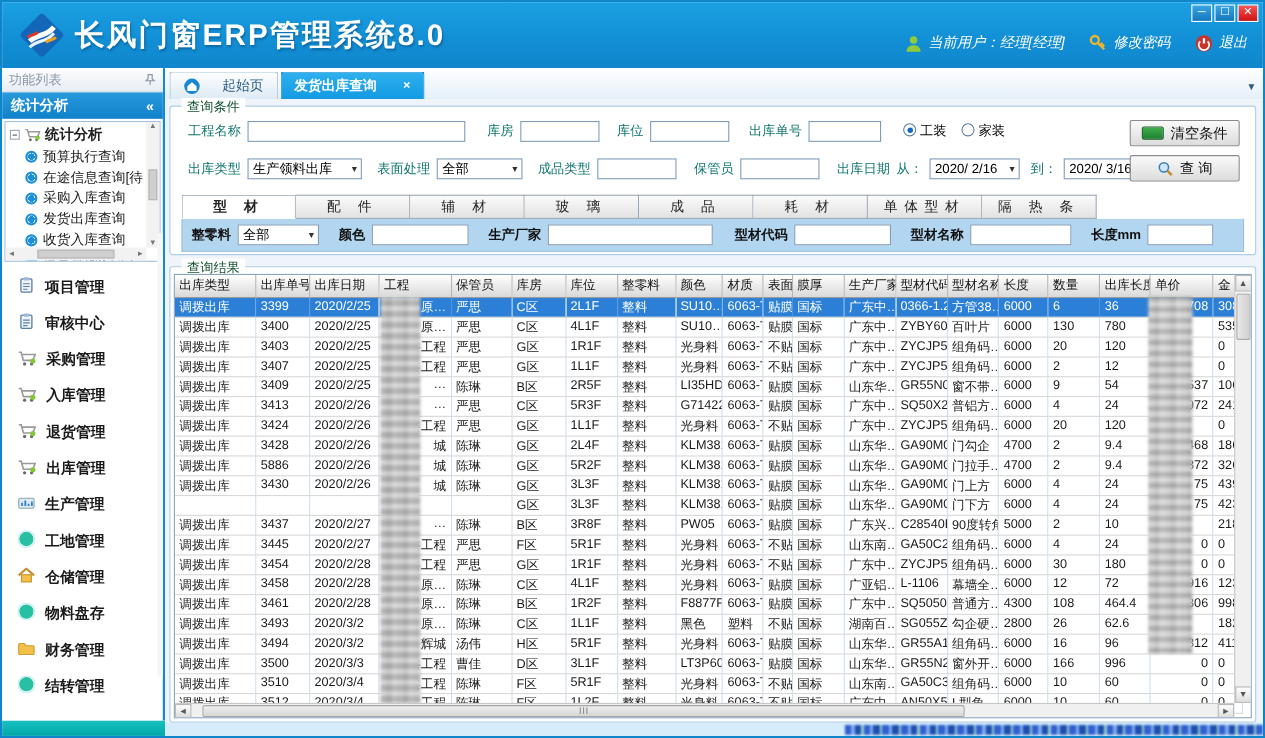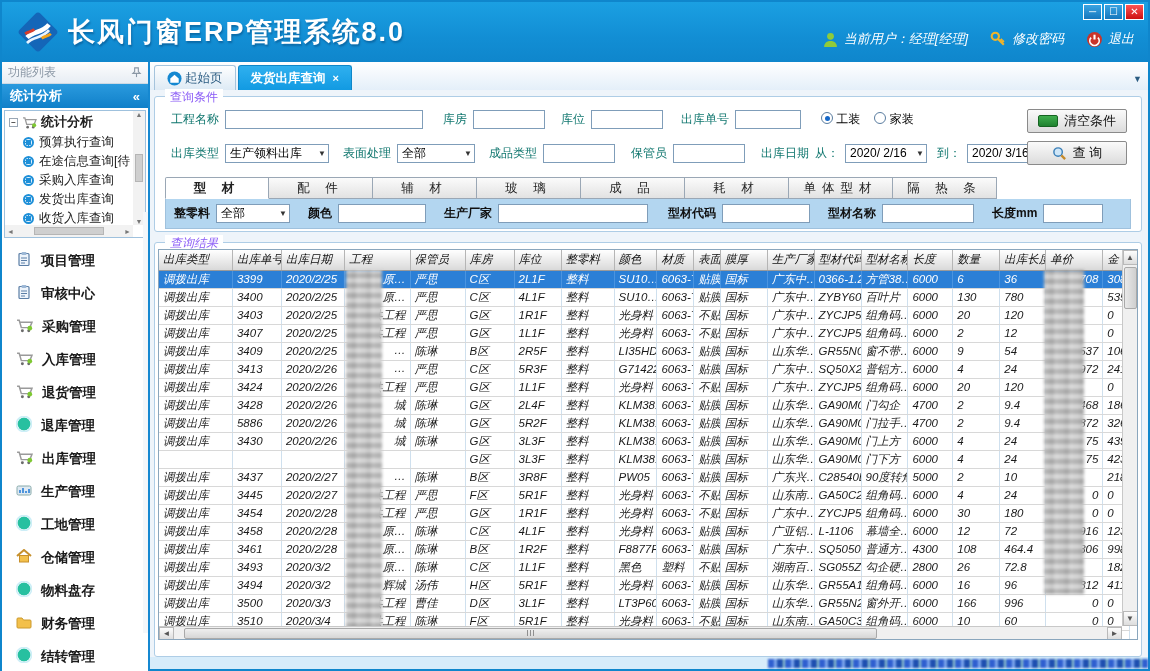--- a/index.html
+++ b/index.html
@@ -34,28 +34,28 @@
   .bluedot { width:11px; height:11px; border-radius:50%; border:2px solid #1d8fd8; background:radial-gradient(circle,#1d8fd8 0 3px,#eaf5fd 3px); flex:0 0 auto; }
   .tree-vscroll { position:absolute; right:0; top:0; bottom:12px; width:12px; background:#f2f2f2; display:flex; flex-direction:column; justify-content:space-between; align-items:center; font-size:7px; color:#777; }
   .tree-vscroll .thumb { width:8px; flex:0 0 28px; background:#cfcfcf; border:1px solid #b5b5b5; margin:1px 0; }
   .tree-hscroll { position:absolute; left:0; right:12px; bottom:0; height:12px; background:#f2f2f2; display:flex; align-items:center; justify-content:space-between; font-size:7px; color:#777; padding:0 2px; }
   .tree-hscroll .thumb { height:8px; flex:0 0 70px; background:#cfcfcf; border:1px solid #b5b5b5; }
   .groups { flex:1; overflow:hidden; padding-top:4px; }
   .group-item { display:flex; align-items:center; gap:9px; height:33px; padding-left:14px; font-size:13.5px; font-weight:bold; color:#1a1a1a; cursor:pointer; }
 
   
   .tabbar { height:28px; background:linear-gradient(#ffffff,#e4eff9); display:flex; align-items:flex-end; padding-left:4px; position:relative; flex:0 0 auto; }
-  .tab { height:25px; display:flex; align-items:center; gap:3px; padding:0 12px; border:1px solid #a5c4dd; border-bottom:none; border-radius:3px 3px 0 0; background:linear-gradient(#fefefe,#ddeaf5); color:#2b5c82; cursor:pointer; margin-right:2px; font-size:12.5px; }
+  .tab { height:25px; display:flex; align-items:center; gap:20px; padding:0 12px; border:1px solid #a5c4dd; border-bottom:none; border-radius:3px 3px 0 0; background:linear-gradient(#fefefe,#ddeaf5); color:#2b5c82; cursor:pointer; margin-right:2px; font-size:12.5px; }
   .tab.active { background:linear-gradient(#2fb0ef,#129ae2); color:#fff; font-weight:bold; border-color:#0e87c9; }
   .tab .x { font-size:11px; margin-left:4px; cursor:pointer; }
   .tab-dd { position:absolute; right:6px; bottom:6px; color:#2b5c82; font-size:9px; cursor:pointer; }
 
   
   .gbox { border:1px solid #aecde6; border-radius:3px; background:#fff; position:relative; }
-  .gbox>.gtitle { position:absolute; top:-8px; left:10px; background:#fff; padding:0 5px; color:#8b5cf6; font-size:12px; }
+  .gbox>.gtitle { position:absolute; top:-8px; left:10px; background:#fff; padding:0 5px; color:#14532d; font-size:12px; }
   .querybox { margin:6px 6px 0 4px; height:136px; }
   .q-row { display:flex; align-items:center; height:24px; margin:10px 0 0 16px; gap:6px; white-space:nowrap; }
   .q-row label { color:#0f766e; }
   input.txt { height:19px; border:1px solid #7f9db9; background:#fff; padding:0 3px; font-size:12px; font-family:inherit; }
   .combo { height:19px; border:1px solid #7f9db9; background:#fff; display:inline-flex; align-items:center; justify-content:space-between; padding:0 2px 0 4px; cursor:pointer; }
   .combo .arr { font-size:8px; color:#333; margin-left:4px; }
   .radio { width:12px; height:12px; border-radius:50%; border:1px solid #5a7da0; background:#fff; display:inline-block; position:relative; top:1px; cursor:pointer; }
   .radio.on::after { content:""; position:absolute; left:3px; top:3px; width:5px; height:5px; border-radius:50%; background:#1467c8; }
   .btn { height:24px; background:linear-gradient(#fafafa,#dcdcdc); border:1px solid #8a8a8a; border-radius:2px; display:inline-flex; align-items:center; gap:6px; padding:0 10px; font-size:13px; cursor:pointer; color:#111; }
   .btn-col { position:absolute; right:14px; top:12px; display:flex; flex-direction:column; gap:8px; }
@@ -63,21 +63,21 @@
 
   
   .mat-tabs { display:flex; margin:12px 0 0 10px; }
   .mat-tab { width:104px; height:22px; border:1px solid #9aa7b5; border-left:none; background:linear-gradient(#fbfbfb,#e2e2e2); display:flex; align-items:center; justify-content:center; color:#222; letter-spacing:6px; cursor:pointer; font-size:12.5px; }
   .mat-tab:first-child { border-left:1px solid #9aa7b5; border-radius:2px 0 0 0; }
   .mat-tab.active { background:#fff; border-bottom-color:#fff; font-weight:bold; }
   .filter-band { height:30px; background:#b3d6f0; border:1px solid #9fc1dd; border-top:none; margin:0 10px; display:flex; align-items:center; gap:6px; padding-left:8px; white-space:nowrap; }
   .filter-band label { color:#111; font-weight:bold; font-size:12px; }
 
   
-  .resultsbox { margin:10px 6px 0 4px; flex:1; min-height:0; padding:6px 3px 16px 3px; display:flex; flex-direction:column;font-style:italic; }
+  .resultsbox { margin:10px 6px 0 4px; flex:1; min-height:0; padding:6px 3px 3px 3px; display:flex; flex-direction:column; }
   .grid-wrap { flex:1; border:1px solid #8aa6bd; position:relative; overflow:hidden; background:#fff; }
   table.grid { border-collapse:collapse; table-layout:fixed; width:971px; font-size:11.5px; }
   table.grid th { height:20px; background:linear-gradient(#ffffff,#d9d9d9); border-right:1px solid #b5b5b5; border-bottom:1px solid #9a9a9a; font-weight:normal; color:#111; text-align:left; padding:0 4px; white-space:nowrap; overflow:hidden; }
   table.grid td { height:18px; border-right:1px solid #cfe0ee; border-bottom:1px solid #d8d8d8; padding:0 4px; color:#1a1a1a; white-space:nowrap; overflow:hidden; }
   tr.sel td { background:#2b7fd6; color:#fff; border-right-color:#4a94e0; }
   .proj { display:flex; justify-content:space-between; }
   td.num-r { text-align:right; }
   .grid-vscroll { position:absolute; right:0; top:0; bottom:13px; width:15px; background:#f0f0f0; border-left:1px solid #c8c8c8; display:flex; flex-direction:column; align-items:center; font-size:8px; color:#555; }
   .sb-btn { width:15px; height:15px; background:linear-gradient(#fdfdfd,#ddd); border:1px solid #b9b9b9; text-align:center; line-height:14px; }
   .grid-vscroll .thumb { width:13px; height:42px; background:linear-gradient(90deg,#e9e9e9,#cfcfcf); border:1px solid #a9a9a9; margin-top:2px; border-radius:2px; }
@@ -240,27 +240,20 @@
               <span>入库管理</span>
             </div>
             <div class="group-item">
               <span><svg width="17" height="15" viewBox="0 0 16 14">
                   <path d="M1 2h2l2 7h8l2-5H4" fill="none" stroke="#9a9a9a" stroke-width="1.4"></path>
                   <circle cx="6" cy="12" r="1.4" fill="#6a6a6a"></circle>
                   <circle cx="12" cy="12" r="1.4" fill="#6a6a6a"></circle>
                   <circle cx="13" cy="9.5" r="2.2" fill="#7ec832"></circle>
                 </svg></span>
               <span>退货管理</span>
-            </div>
-            <div class="group-item">
-              <span><svg width="16" height="16" viewBox="0 0 16 16">
-                  <circle cx="8" cy="8" r="6.5" fill="#27c0a0"></circle>
-                  <circle cx="8" cy="8" r="7.6" fill="none" stroke="#cdeef7" stroke-width="1.5"></circle>
-                </svg></span>
-              <span>退库管理</span>
             </div>
             <div class="group-item">
               <span><svg width="17" height="15" viewBox="0 0 16 14">
                   <path d="M1 2h2l2 7h8l2-5H4" fill="none" stroke="#9a9a9a" stroke-width="1.4"></path>
                   <circle cx="6" cy="12" r="1.4" fill="#6a6a6a"></circle>
                   <circle cx="12" cy="12" r="1.4" fill="#6a6a6a"></circle>
                   <circle cx="13" cy="9.5" r="2.2" fill="#7ec832"></circle>
                 </svg></span>
               <span>出库管理</span>
             </div>
@@ -888,21 +881,21 @@
                   <td>整料</td>
                   <td>黑色</td>
                   <td>塑料</td>
                   <td>不贴膜</td>
                   <td>国标</td>
                   <td>湖南百…</td>
                   <td>SG055Z</td>
                   <td>勾企硬…</td>
                   <td>2800</td>
                   <td>26</td>
-                  <td>72.8</td>
+                  <td>62.6</td>
                   <td class="num-r"></td>
                   <td>182</td>
                 </tr>
                 <tr>
                   <td>调拨出库</td>
                   <td>3494</td>
                   <td>2020/3/2</td>
                   <td>
                     <div class="proj">
                       <span>石</span>

